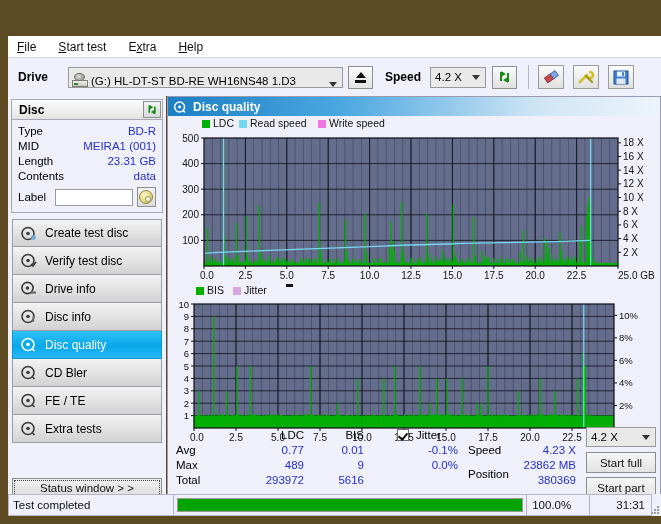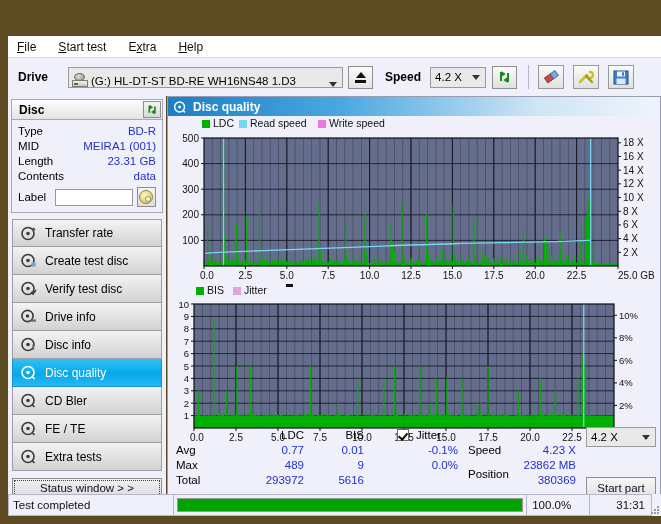--- a/index.html
+++ b/index.html
@@ -384,30 +384,20 @@
       <div class="label-row">
         <span class="k">Label</span>
         <input class="label-input" type="text" value="" style="">
         <span class="cdbtn">
           <span class="cd-glyph"></span>
         </span>
       </div>
     </div>
 
     <div class="navlist">
-      <div class="navitem">
-        <span class="nicon">
-          <svg width="17" height="17" viewBox="0 0 17 17">
-              <circle cx="8" cy="8.5" r="6" fill="none" stroke="#3a3a3a" stroke-width="1.6"></circle>
-              <circle cx="8" cy="8.5" r="1.8" fill="#3a3a3a"></circle>
-              <path d="M13 3 l2 2" stroke="#3a3a3a" stroke-width="1.4"></path>
-            </svg>
-        </span>
-        <span>Transfer rate</span>
-      </div>
       <div class="navitem">
         <span class="nicon">
           <svg width="17" height="17" viewBox="0 0 17 17">
               <circle cx="8" cy="8.5" r="6" fill="none" stroke="#3a3a3a" stroke-width="1.6"></circle>
               <circle cx="8" cy="8.5" r="1.8" fill="#3a3a3a"></circle>
               <circle cx="13.5" cy="12.5" r="2.4" fill="#6fa8d6"></circle>
             </svg>
         </span>
         <span>Create test disc</span>
       </div>
@@ -1409,20 +1399,21 @@
       <div class="st-val" style="left:340px; top:17px; width:68px;">4.23 X</div>
       <div class="st-label" style="left:300px; top:41px;">Position</div>
       <div class="st-val" style="left:336px; top:32px; width:72px;">23862 MB</div>
       <div class="st-label" style="left:300px; top:47px;margin-top:25px;">Samples</div>
       <div class="st-val" style="left:336px; top:47px; width:72px;">380369</div>
 
       <div class="speed-sel">
         <span>4.2 X</span>
         <span class="combo-arrow" style="margin-left:auto;margin-right:5px;"></span>
       </div>
+      <div class="act-btn" style="top:25px;">Start full</div>
       <div class="act-btn" style="top:50px;">Start part</div>
     </div>
   </div>
 
   <div class="statusbar">
     <div class="sb-cell sb-text">Test completed</div>
     <div class="sb-cell sb-prog">
       <div class="progress-track">
         <div class="progress-fill" id="progress-fill" style="width: 100%;"></div>
       </div>

